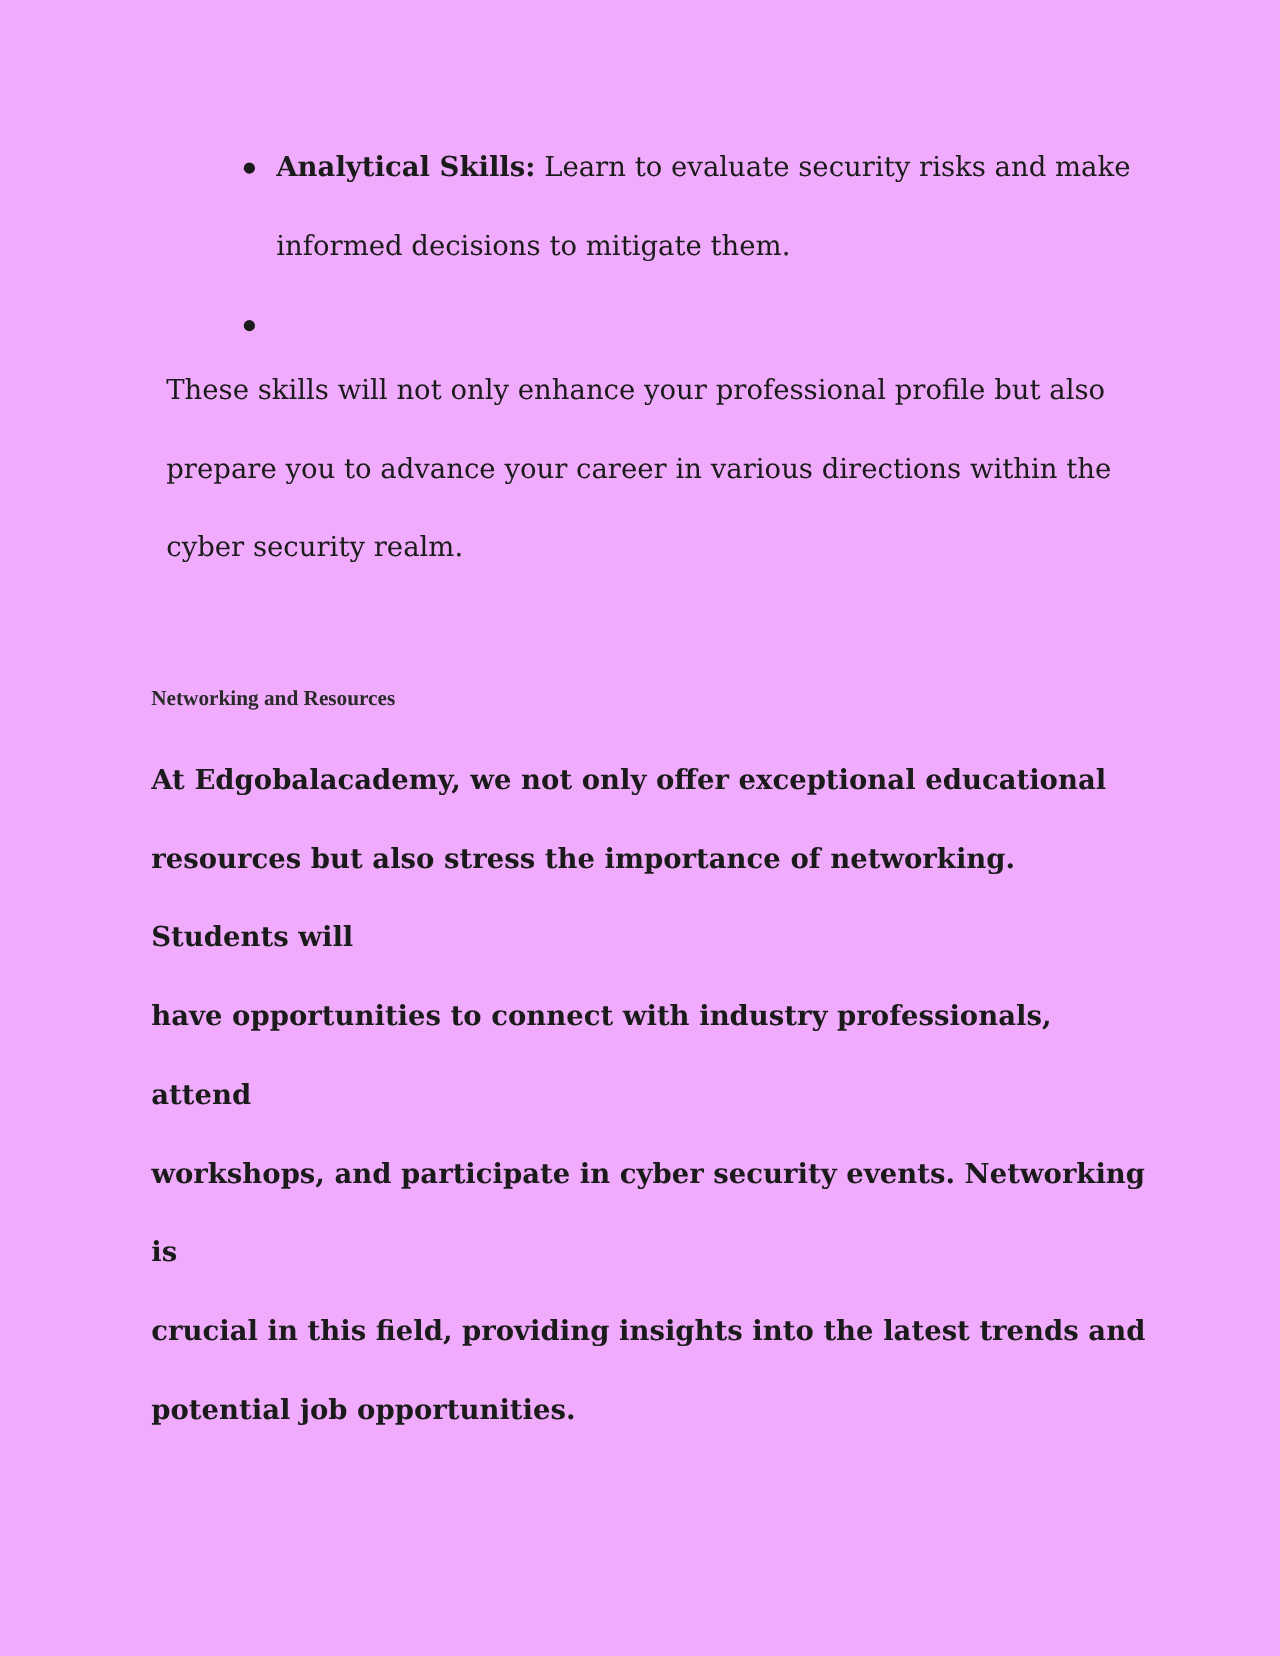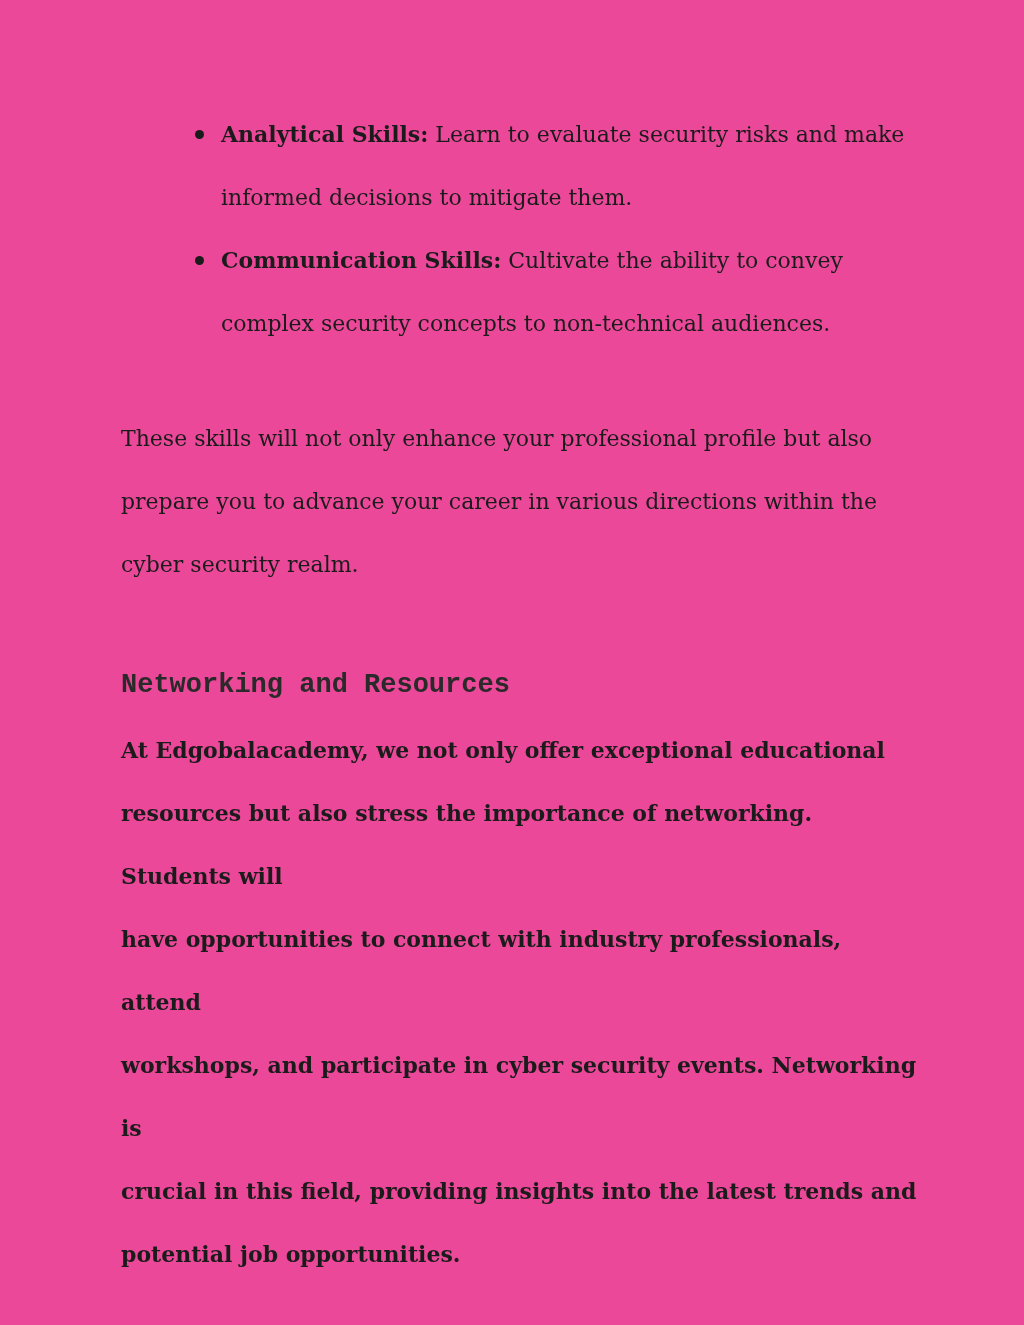--- a/index.html
+++ b/index.html
@@ -15,21 +15,21 @@
   .doc {
     position: relative;
     box-sizing: border-box;
     width: 1024px;
     height: 1325px;
     padding: 103px 100px 0 121px;
     font-family: "DejaVu Serif", "Liberation Serif", serif;
     font-size: 22px;
     line-height: 63px;
     color: #1b1b1b;
-    background: #ec4899;
+    background: #f0abfc;
   }
   .line-block {
     white-space: pre-line; 
   }
   .bullet-list {
     margin: 0;
     padding: 0;
   }
   .list-item {
     position: relative;
@@ -41,26 +41,26 @@
     top: 27px;
     width: 9px;
     height: 9px;
     border-radius: 50%;
     background: #1b1b1b;
   }
   .list-item strong {
     font-weight: 700;
   }
   .para-1 {
-    margin: 52px 0 0 0;
+    margin: 52px 0 0 12px;
   }
   .section-heading {
     margin: 72px 0 0 0;
-    font-family: Liberation Mono, monospace;
-    font-size: 27px;
+    font-family: Liberation Serif, serif;
+    font-size: 17px;
     line-height: 34px;
     font-weight: 700;
     color: #2a2a2a;
     letter-spacing: 0px;
   }
   .para-2 {
     margin: 17px 0 0 0;
     font-weight: bold;
   }
 </style>
@@ -72,22 +72,20 @@
   <div class="bullet-list">
 
     <div class="list-item">
       <span class="bullet-dot"></span>
       <div class="line-block"><strong>Analytical Skills:</strong><span> Learn to evaluate security risks and make
 informed decisions to mitigate them.</span></div>
     </div>
 
     <div class="list-item">
       <span class="bullet-dot"></span>
-      <div class="line-block"><strong>Communication Skills:</strong><span> Cultivate the ability to convey
-complex security concepts to non-technical audiences.</span></div>
     </div>
 
   </div>
 
   <div class="para-1 line-block">These skills will not only enhance your professional profile but also
 prepare you to advance your career in various directions within the
 cyber security realm.</div>
 
   <h2 class="section-heading">Networking and Resources</h2>
 

